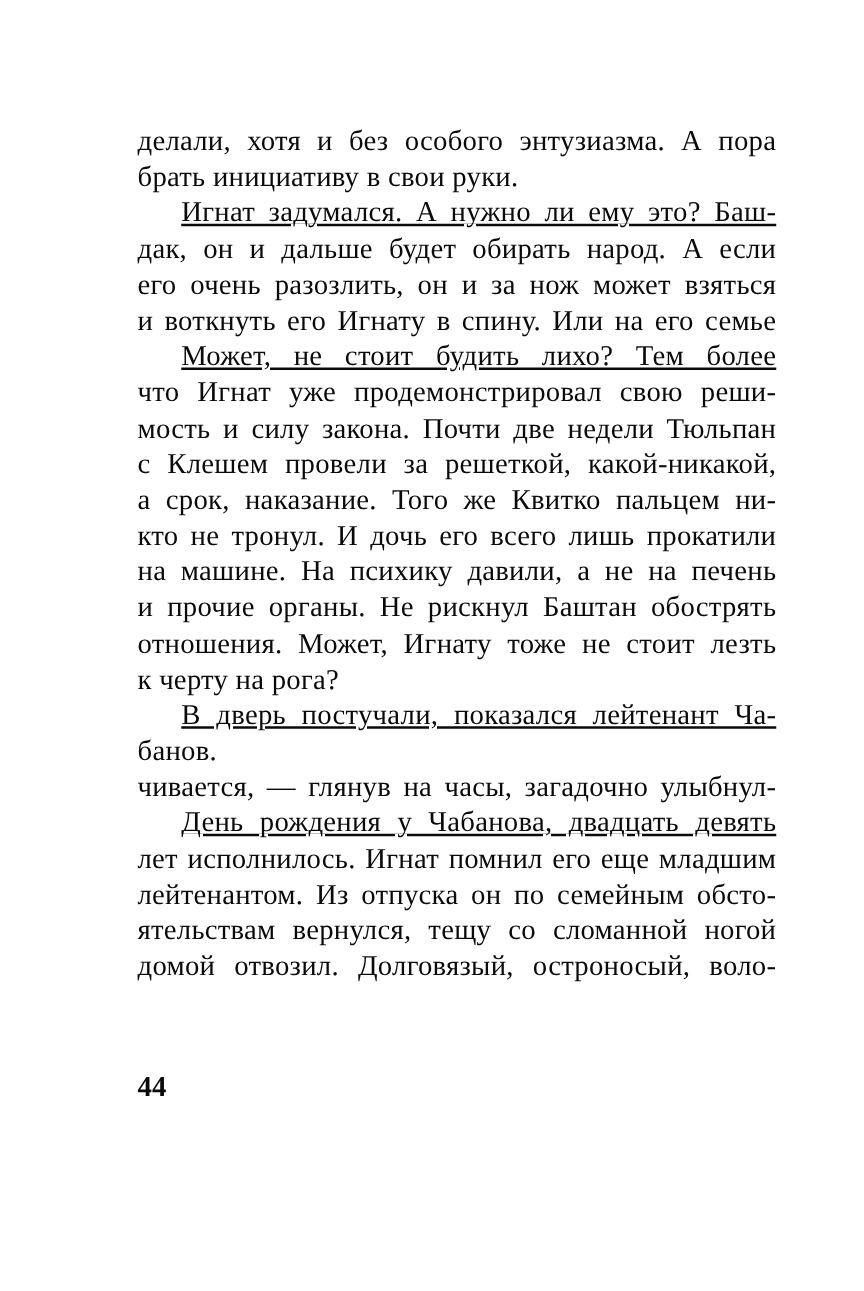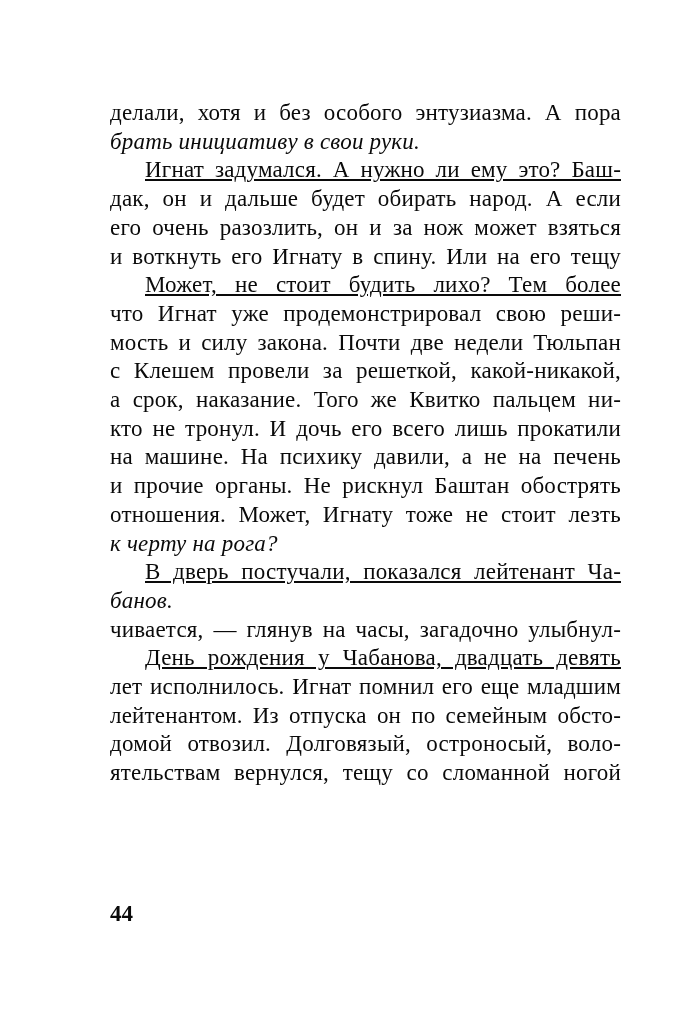--- a/index.html
+++ b/index.html
@@ -29,59 +29,58 @@
     font-size: 23px;
     line-height: 28.7px;
     letter-spacing: 0.2px;
     text-align: justify;
     text-align-last: justify;
     white-space: normal;
   }
   .line.no-justify {
     text-align: center;
     text-align-last: left;
-    font-style: italic;
   }
   .line.indent {
     padding-left: 35px;
     text-decoration: underline;
   }
   .page-number {
     position: absolute;
     left: 110px;
-    top: 900px;
+    top: 856px;
     font-size: 23px;
     font-weight: bold;
     line-height: 28.7px;
   }
 </style>
 </head>
 <body>
 
 <div class="book-page">
   <div class="text-block" id="text-block">
       <div class="line">делали, хотя и без особого энтузиазма. А пора</div>
       <div class="line no-justify">брать инициативу в свои руки.</div>
       <div class="line indent">Игнат задумался. А нужно ли ему это? Баш-</div>
       <div class="line">дак, он и дальше будет обирать народ. А если</div>
       <div class="line">его очень разозлить, он и за нож может взяться</div>
-      <div class="line">и воткнуть его Игнату в спину. Или на его тещу</div>
+      <div class="line">и воткнуть его Игнату в спину. Или на его семье</div>
       <div class="line indent">Может, не стоит будить лихо? Тем более</div>
       <div class="line">что Игнат уже продемонстрировал свою реши-</div>
       <div class="line">мость и силу закона. Почти две недели Тюльпан</div>
       <div class="line">с Клешем провели за решеткой, какой-никакой,</div>
       <div class="line">а срок, наказание. Того же Квитко пальцем ни-</div>
       <div class="line">кто не тронул. И дочь его всего лишь прокатили</div>
       <div class="line">на машине. На психику давили, а не на печень</div>
       <div class="line">и прочие органы. Не рискнул Баштан обострять</div>
       <div class="line">отношения. Может, Игнату тоже не стоит лезть</div>
       <div class="line no-justify">к черту на рога?</div>
       <div class="line indent">В дверь постучали, показался лейтенант Ча-</div>
       <div class="line no-justify">банов.</div>
       <div class="line">чивается, — глянув на часы, загадочно улыбнул-</div>
       <div class="line indent">День рождения у Чабанова, двадцать девять</div>
       <div class="line">лет исполнилось. Игнат помнил его еще младшим</div>
       <div class="line">лейтенантом. Из отпуска он по семейным обсто-</div>
+      <div class="line">ятельствам вернулся, тещу со сломанной ногой</div>
       <div class="line">домой отвозил. Долговязый, остроносый, воло-</div>
-      <div class="line">ятельствам вернулся, тещу со сломанной ногой</div>
     </div>
   <div class="page-number">44</div>
 </div>
 
 </body></html>

